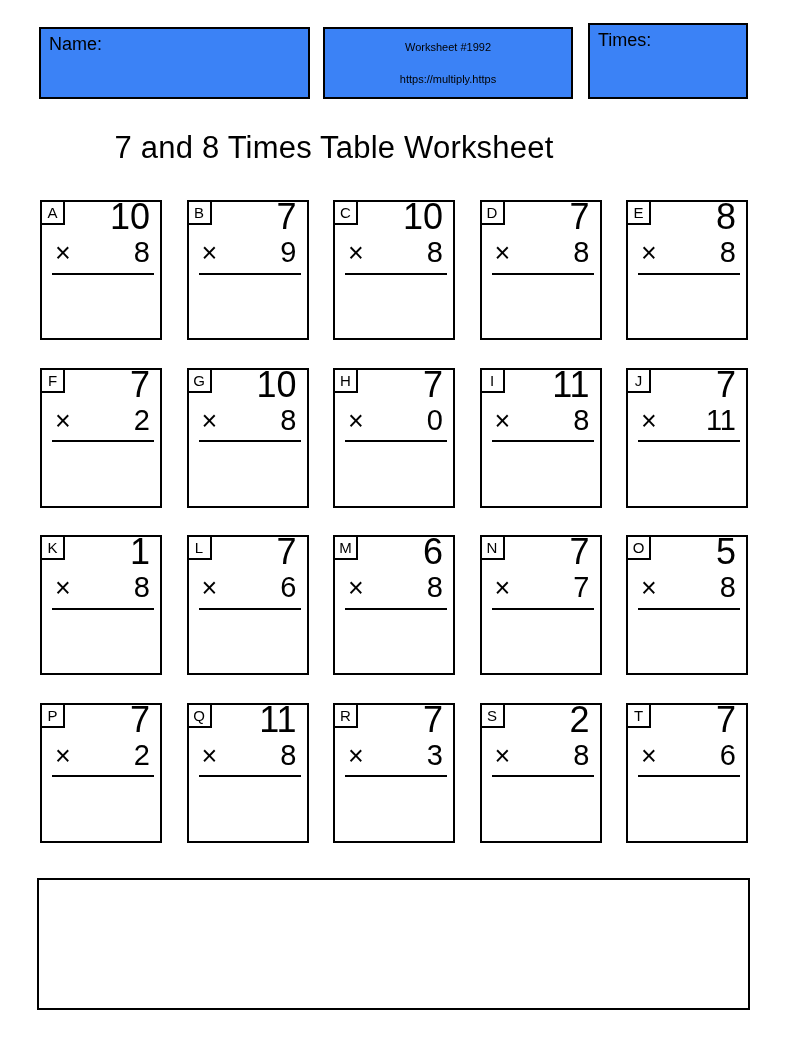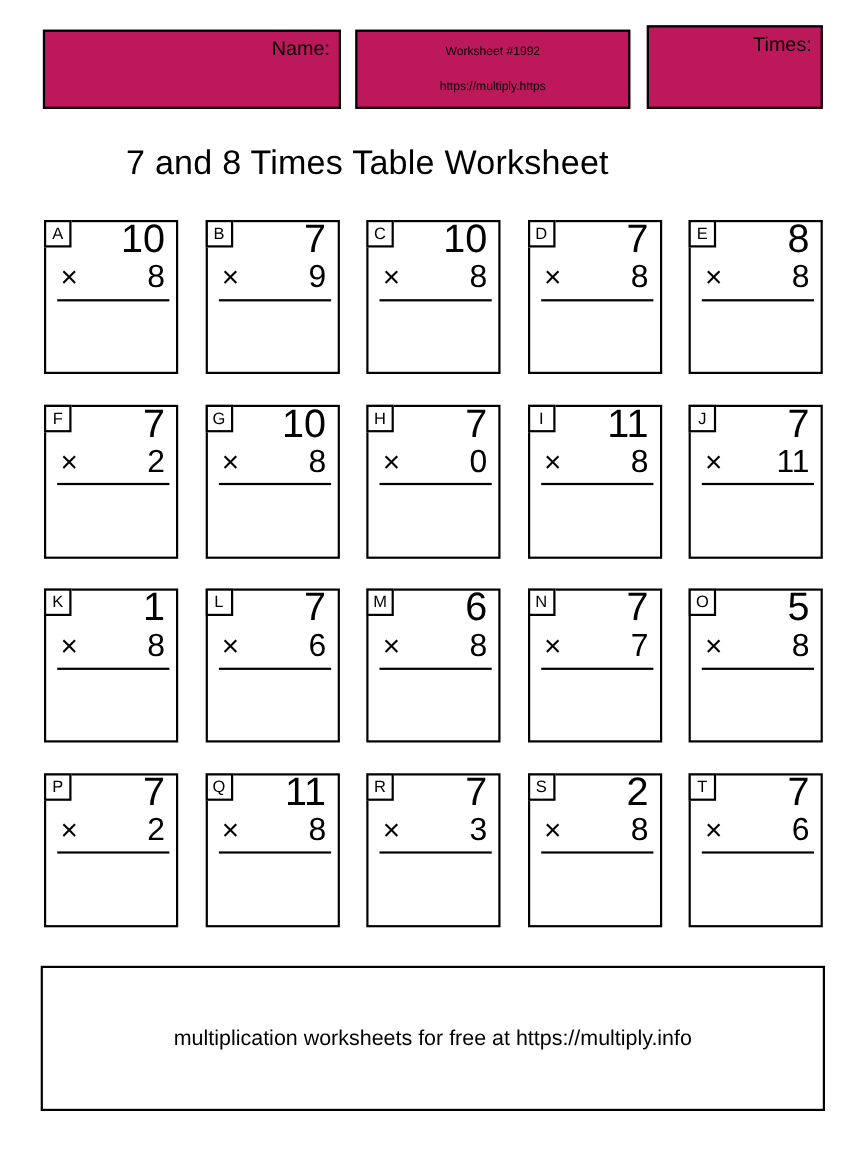--- a/index.html
+++ b/index.html
@@ -7,22 +7,21 @@
   body {
     width: 786px; height: 1056px;
     position: relative;
     font-family: "Liberation Sans", sans-serif;
     color: #000000;
     overflow: hidden;
   }
   .hbox {
     position: absolute;
     border: 2px solid #000;
-    background: #be185d;
-    text-align: right;
+    background: #3b82f6;
   }
   .name-box  { left: 39px;  top: 27px; width: 271px; height: 72px; padding: 5px 8px; font-size: 18px; }
   .ws-box    { left: 323px; top: 27px; width: 250px; height: 72px;
                display: flex; flex-direction: column; justify-content: center; align-items: center;
                gap: 20px; font-size: 11px; }
   .date-box  { left: 588px; top: 23px; width: 160px; height: 76px; padding: 5px 8px; font-size: 18px; }
 
   .page-title {
     position: absolute; left: 0; top: 130px; width: 668px;
     text-align: center;
@@ -294,14 +293,13 @@
     <div class="num-top">7</div>
     <div class="prow">
       <span class="times">×</span>
       <span class="num-bottom">6</span>
     </div>
     <div class="ansline"></div>
   </div>
 </div>
 
 <div class="footer-box">
-  <span>multiplication worksheets for free at https://multiply.info</span>
 </div>
 
 </body></html>

